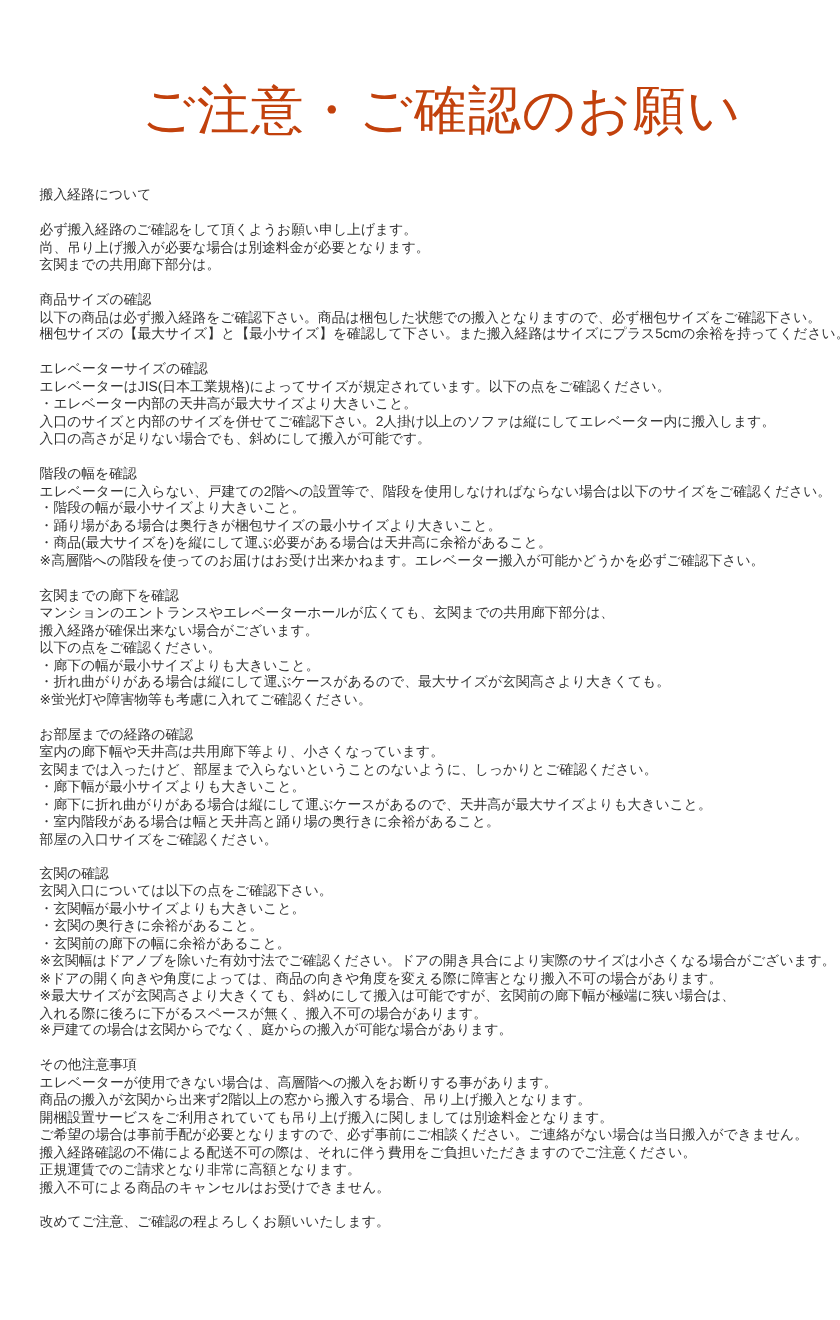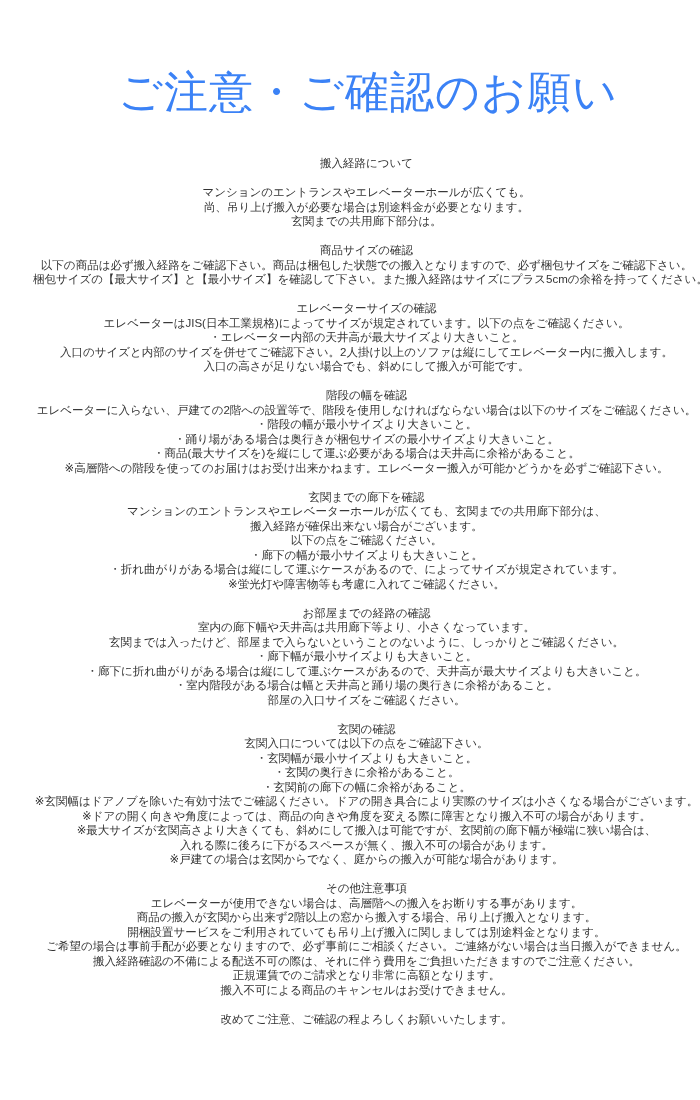--- a/index.html
+++ b/index.html
@@ -26,40 +26,39 @@
     white-space: nowrap;
   }
   .document-body {
     position: absolute;
     left: 33px;
     top: 156px;
     right: 0;
     font-size: 11.5px;
     line-height: 14.5px;
     white-space: nowrap;
-    text-align: center;
   }
   .section + .section {
     margin-top: 14.5px; 
   }
   .line {
     height: 14.5px;
     line-height: 14.5px;
   }
 </style>
 </head>
 <body style="background: rgb(255, 255, 255); color: rgb(51, 51, 51);">
 
-<h1 class="page-title" style="color: #3b82f6; margin-left: 36px;">ご注意・ご確認のお願い</h1>
+<h1 class="page-title" style="color: #c2410c; margin-left: 36px;">ご注意・ご確認のお願い</h1>
 
 <div class="document-body">
     <div class="section">
       <div class="line">搬入経路について</div>
       <div class="line"></div>
-      <div class="line">マンションのエントランスやエレベーターホールが広くても。</div>
+      <div class="line">必ず搬入経路のご確認をして頂くようお願い申し上げます。</div>
       <div class="line">尚、吊り上げ搬入が必要な場合は別途料金が必要となります。</div>
       <div class="line">玄関までの共用廊下部分は。</div>
     </div>
     <div class="section">
       <div class="line">商品サイズの確認</div>
       <div class="line">以下の商品は必ず搬入経路をご確認下さい。商品は梱包した状態での搬入となりますので、必ず梱包サイズをご確認下さい。</div>
       <div class="line">梱包サイズの【最大サイズ】と【最小サイズ】を確認して下さい。また搬入経路はサイズにプラス5cmの余裕を持ってください。</div>
     </div>
     <div class="section">
       <div class="line">エレベーターサイズの確認</div>
@@ -75,21 +74,21 @@
       <div class="line">・踊り場がある場合は奥行きが梱包サイズの最小サイズより大きいこと。</div>
       <div class="line">・商品(最大サイズを)を縦にして運ぶ必要がある場合は天井高に余裕があること。</div>
       <div class="line">※高層階への階段を使ってのお届けはお受け出来かねます。エレベーター搬入が可能かどうかを必ずご確認下さい。</div>
     </div>
     <div class="section">
       <div class="line">玄関までの廊下を確認</div>
       <div class="line">マンションのエントランスやエレベーターホールが広くても、玄関までの共用廊下部分は、</div>
       <div class="line">搬入経路が確保出来ない場合がございます。</div>
       <div class="line">以下の点をご確認ください。</div>
       <div class="line">・廊下の幅が最小サイズよりも大きいこと。</div>
-      <div class="line">・折れ曲がりがある場合は縦にして運ぶケースがあるので、によってサイズが規定されています。</div>
+      <div class="line">・折れ曲がりがある場合は縦にして運ぶケースがあるので、最大サイズが玄関高さより大きくても。</div>
       <div class="line">※蛍光灯や障害物等も考慮に入れてご確認ください。</div>
     </div>
     <div class="section">
       <div class="line">お部屋までの経路の確認</div>
       <div class="line">室内の廊下幅や天井高は共用廊下等より、小さくなっています。</div>
       <div class="line">玄関までは入ったけど、部屋まで入らないということのないように、しっかりとご確認ください。</div>
       <div class="line">・廊下幅が最小サイズよりも大きいこと。</div>
       <div class="line">・廊下に折れ曲がりがある場合は縦にして運ぶケースがあるので、天井高が最大サイズよりも大きいこと。</div>
       <div class="line">・室内階段がある場合は幅と天井高と踊り場の奥行きに余裕があること。</div>
       <div class="line">部屋の入口サイズをご確認ください。</div>

